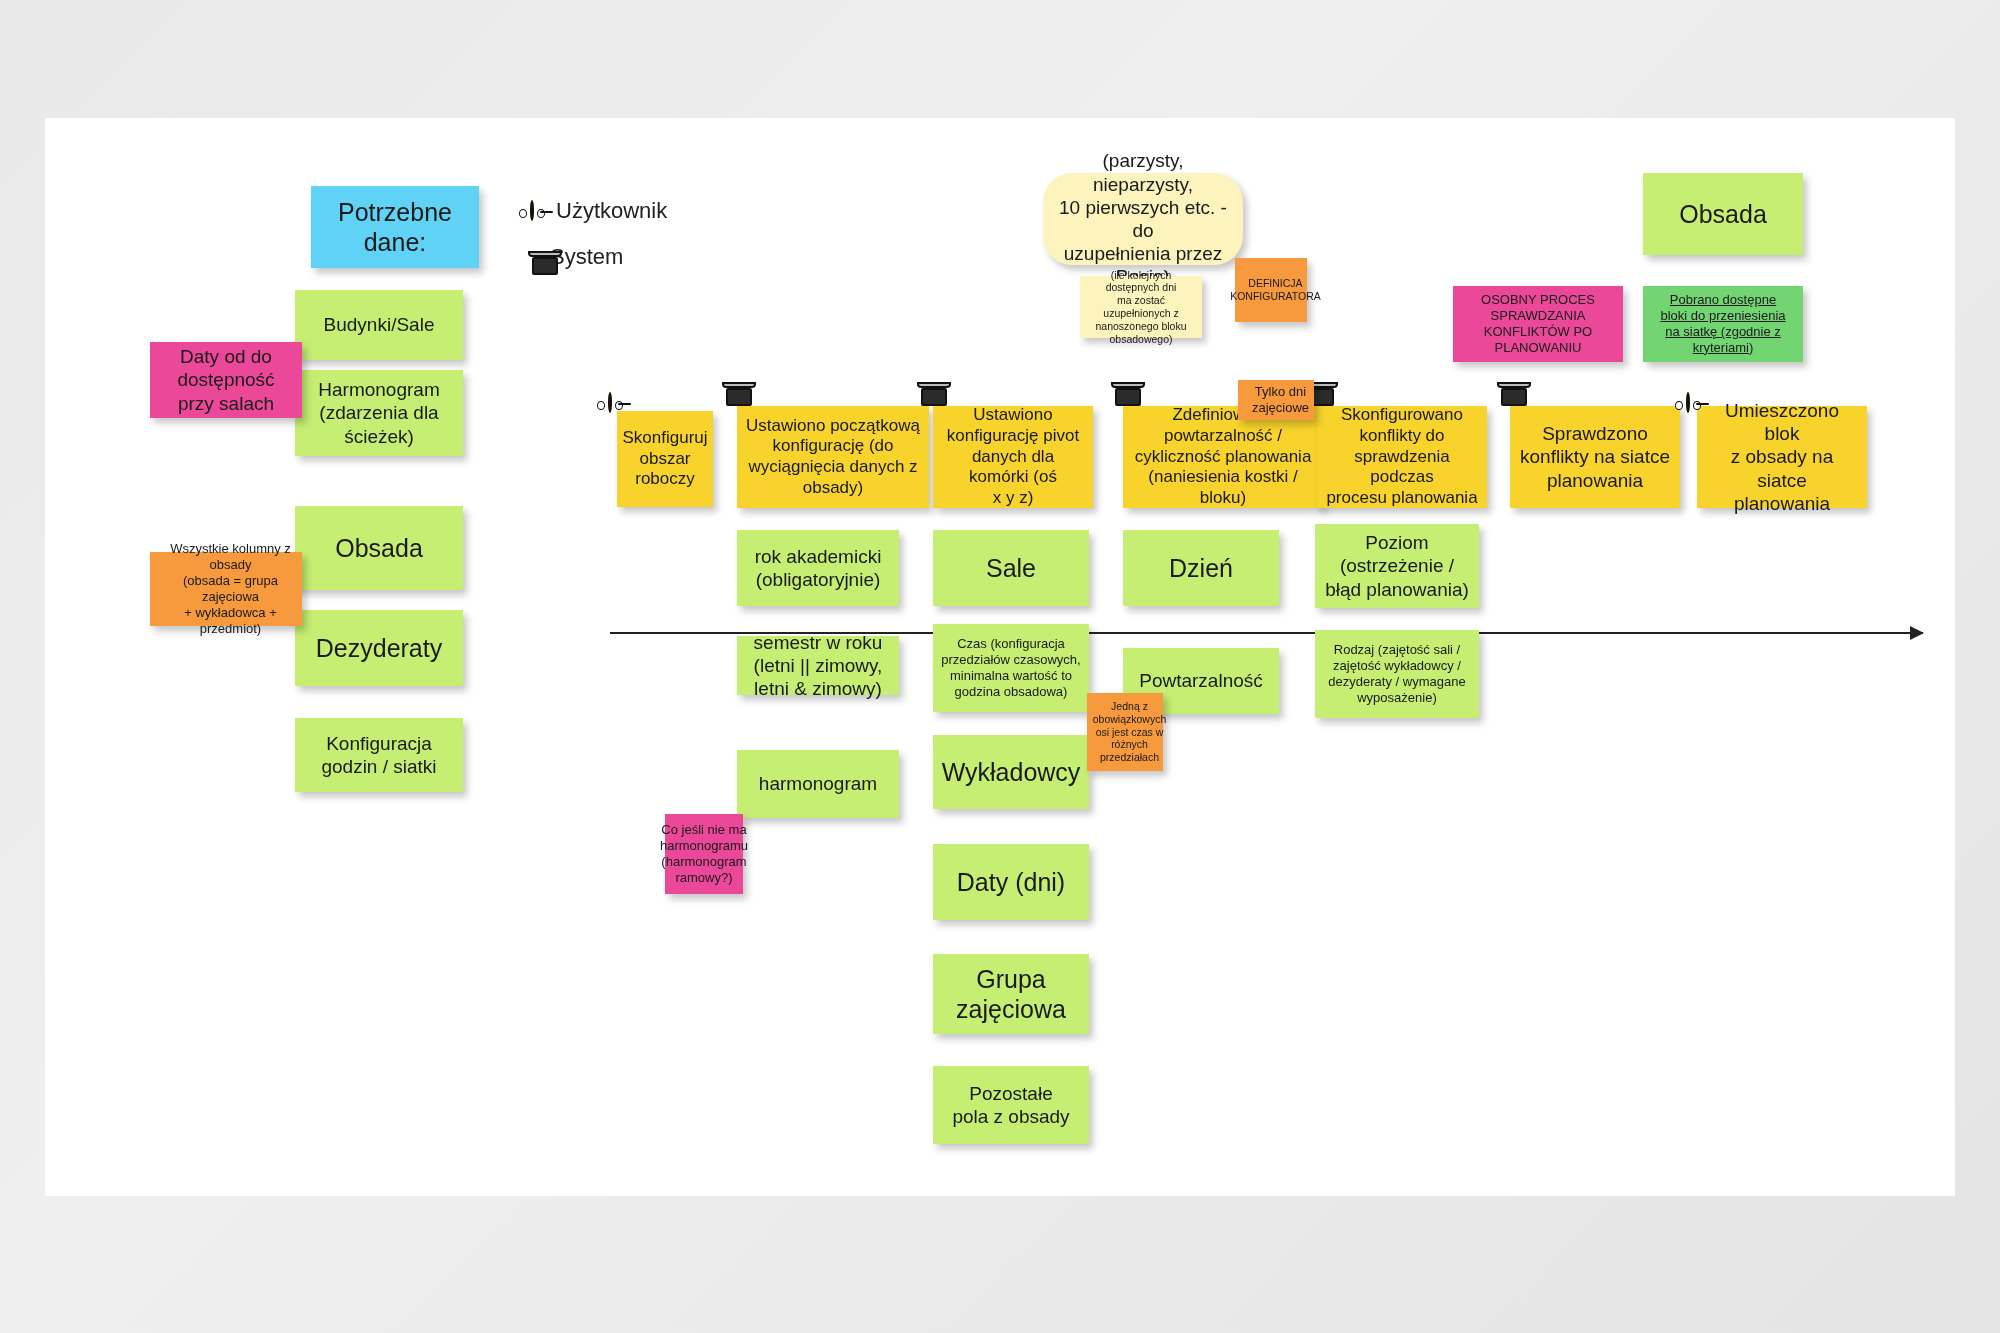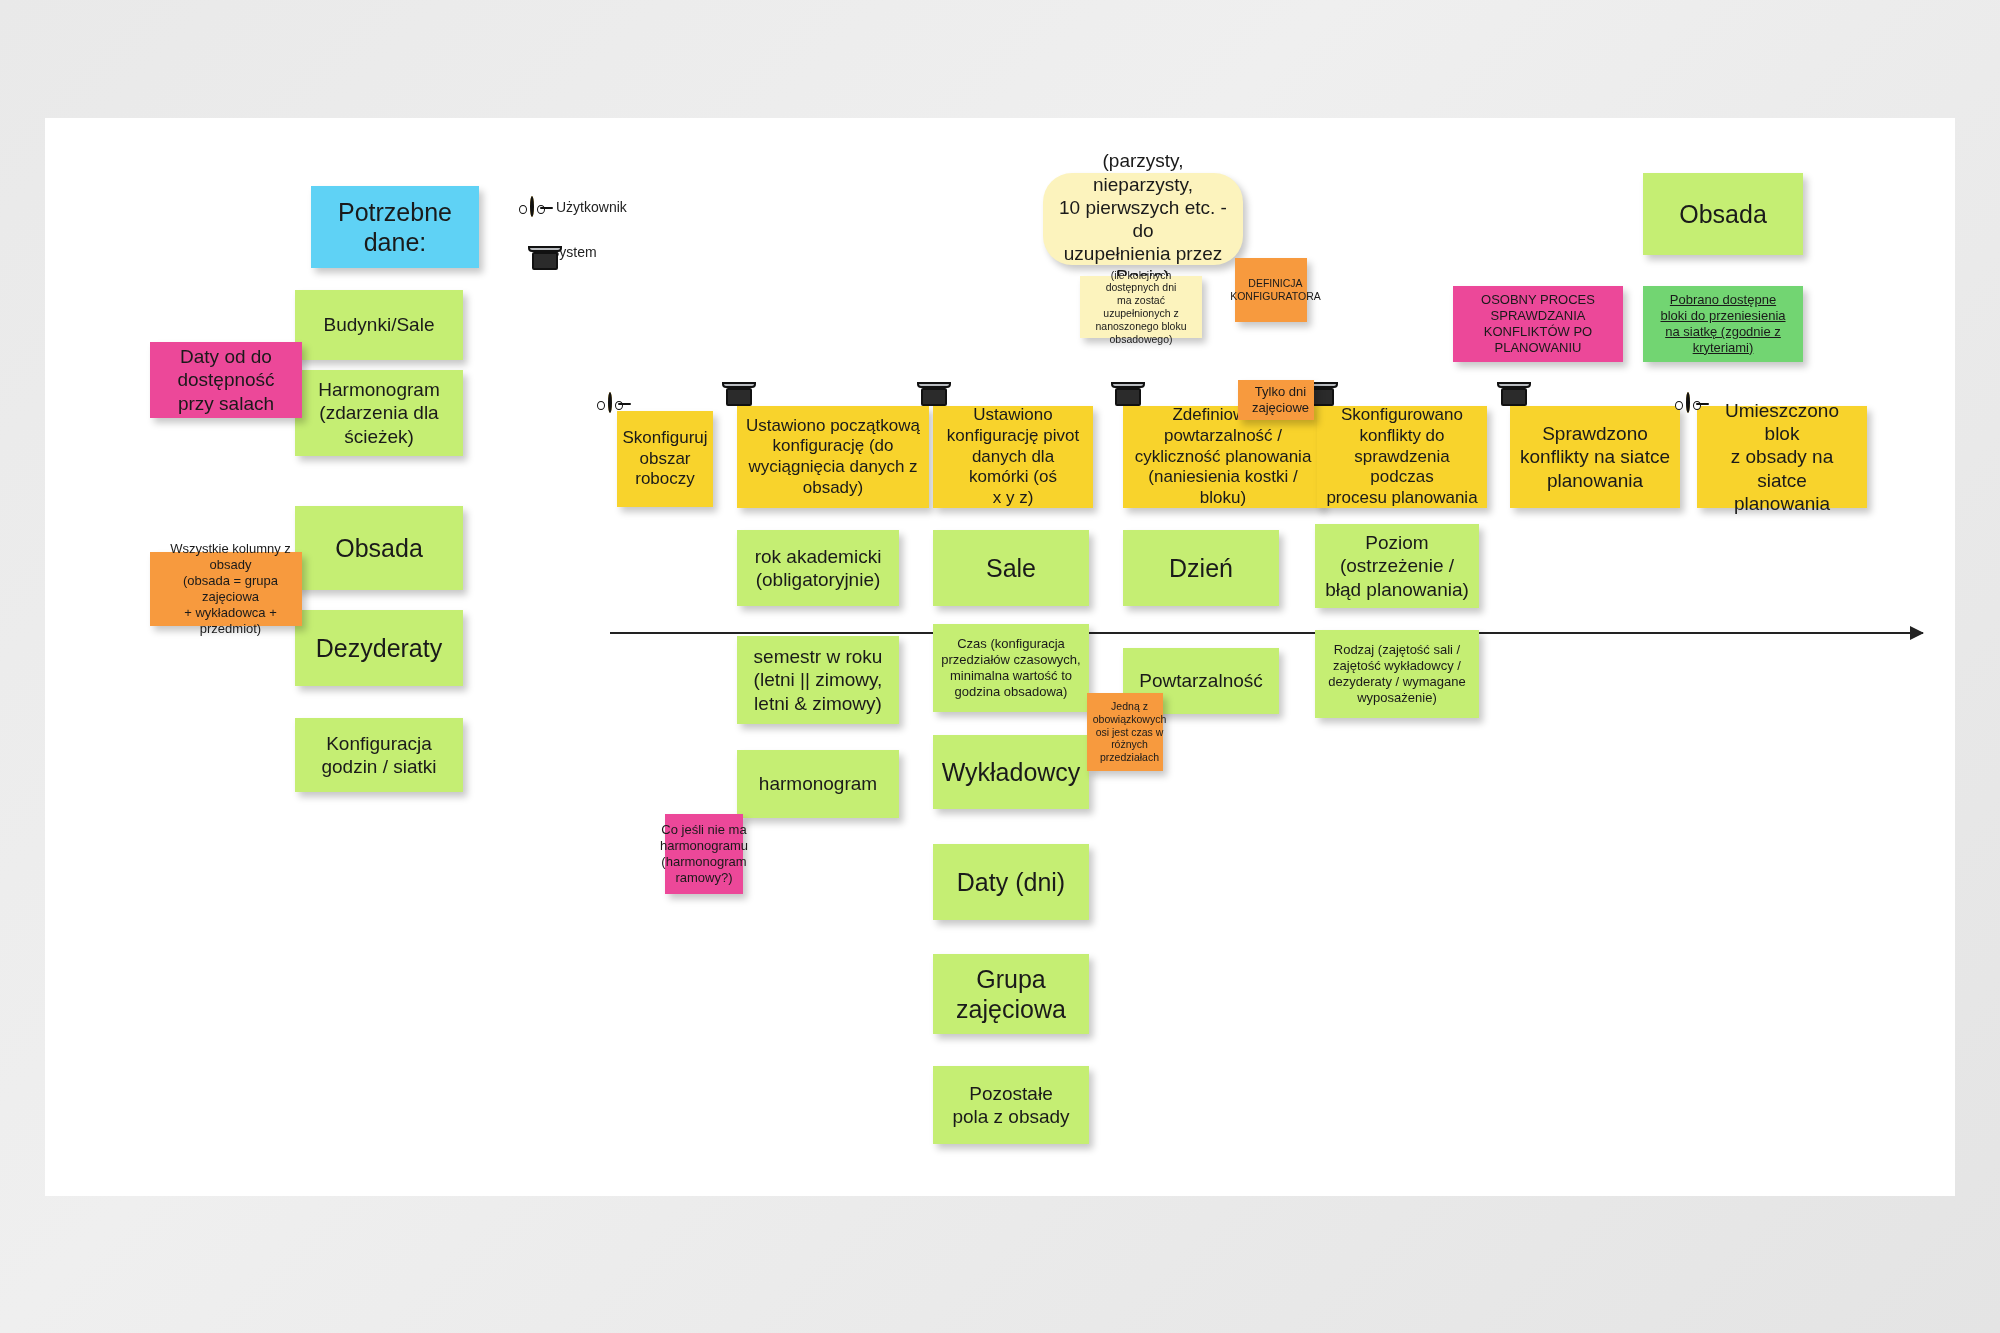--- a/index.html
+++ b/index.html
@@ -36,21 +36,21 @@
   .pink{background:#ec4899;}
   .orange{background:#f79a3e;padding-left:17px;}
 
   .big{font-size:25px;}
   .med{font-size:19px;}
   .sm{font-size:17px;}
   .xs{font-size:13px;}
   .xxs{font-size:10.5px;}
 
   .legend-row{position:absolute;display:flex;align-items:center;gap:22px;}
-  .legend-label{font-size:14px;color:#222;}
+  .legend-label{font-size:22px;color:#222;}
 
   .timeline{
     position:absolute;
     left:565px;top:514px;
     width:1313px;height:2px;
     background:#222;
   }
   .timeline::after{
     content:"";
     position:absolute;right:-1px;top:-6px;
@@ -180,21 +180,21 @@
 
   <div class="ic" style="left:1641px;top:276px;">
     <span class="user-icon"><span class="eye l"></span><span class="eye r"></span><span class="mouth"></span></span>
   </div>
   <div class="note yellow med" style="left:1652px;top:288px;width:170px;height:102px;">Umieszczono blok
 z obsady na siatce
 planowania</div>
 
   <div class="note green med" style="left:692px;top:412px;width:162px;height:76px;">rok akademicki
 (obligatoryjnie)</div>
-  <div class="note green med" style="left:692px;top:518px;width:162px;height:88px;">semestr w roku
+  <div class="note green med" style="left:692px;top:518px;width:162px;height:59px;">semestr w roku
 (letni || zimowy,
 letni &amp; zimowy)</div>
   <div class="note green med" style="left:692px;top:632px;width:162px;height:68px;">harmonogram</div>
   <div class="note pink xs" style="left:620px;top:696px;width:78px;height:80px;">Co jeśli nie ma
 harmonogramu
 (harmonogram
 ramowy?)</div>
 
   <div class="note green big" style="left:888px;top:412px;width:156px;height:76px;">Sale</div>
   <div class="note green xs" style="left:888px;top:506px;width:156px;height:88px;">Czas (konfiguracja

